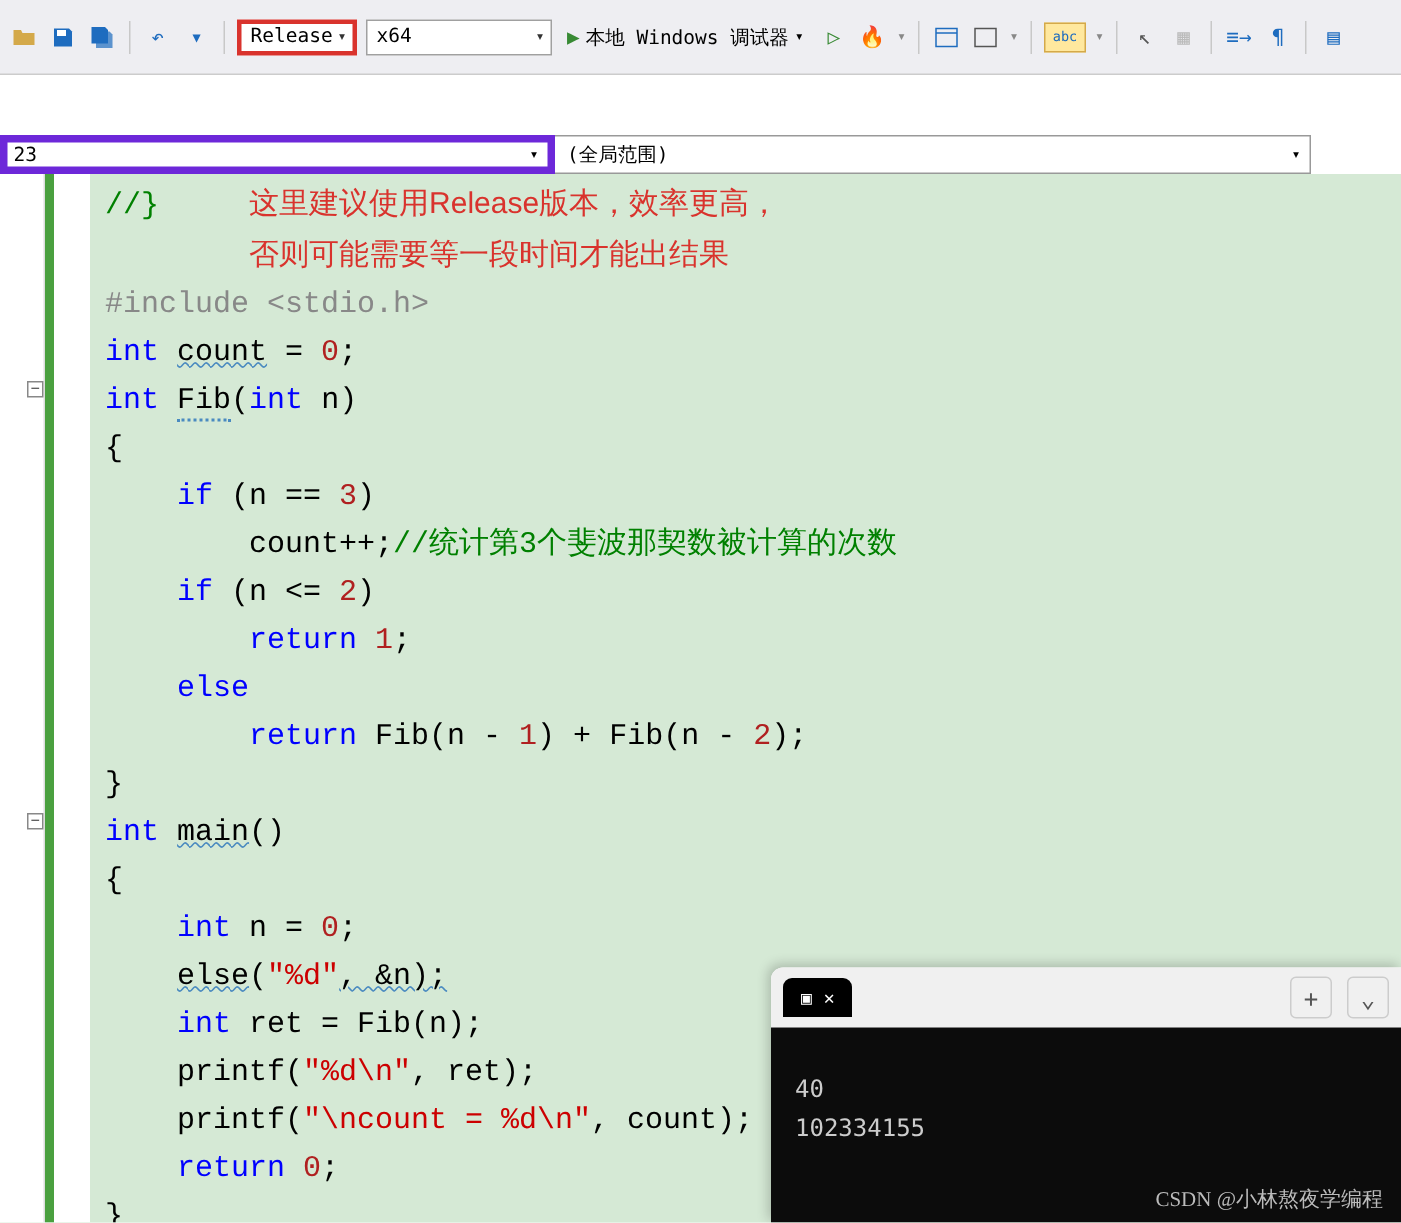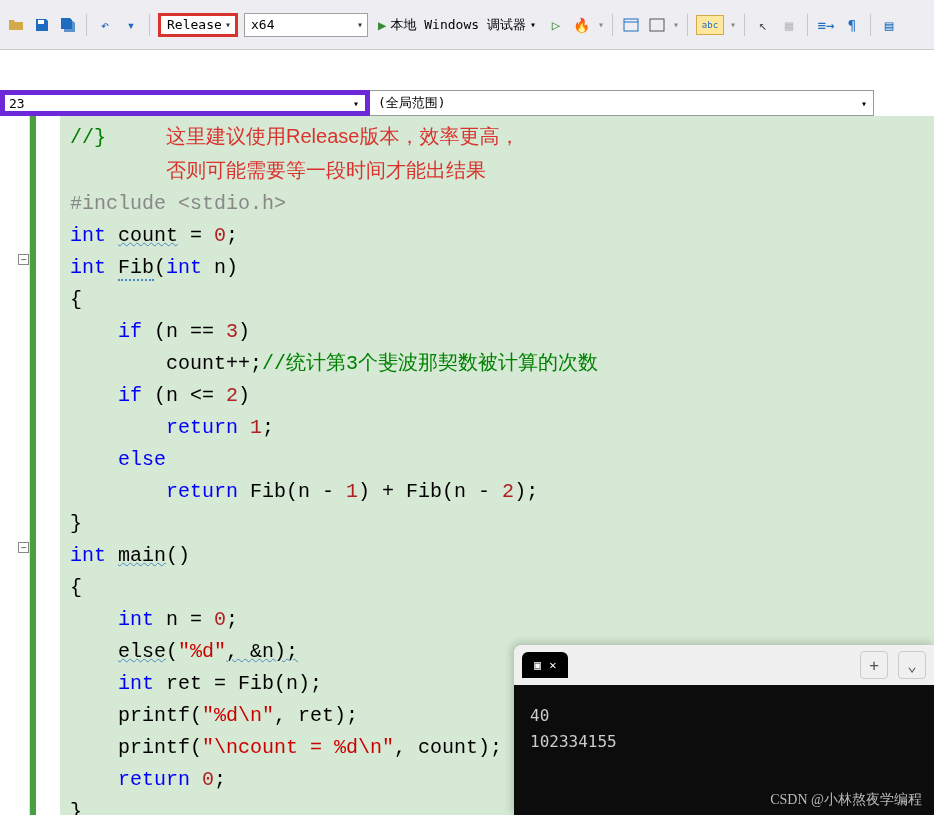--- a/index.html
+++ b/index.html
@@ -38,21 +38,21 @@
 .ident { color: #000; }
 .annot { color: #d9332d; font-family: "Microsoft YaHei", sans-serif; }
 .wavy { text-decoration: underline wavy #4a8ac0; text-decoration-thickness: 1px; }
 .dotted { border-bottom: 2px dotted #4a8ac0; }
 
 .console-wrap { position: absolute; right: 0; bottom: 0; width: 420px; background: #fff; border-top-left-radius: 8px; box-shadow: -2px -2px 8px rgba(0,0,0,0.2); }
 .console-tabs { height: 40px; display: flex; align-items: center; padding: 0 8px; gap: 10px; background: #f0f0f0; border-top-left-radius: 8px; }
 .tab { display: flex; align-items: center; gap: 8px; background: #000; color: #fff; padding: 6px 12px; border-radius: 6px 6px 0 0; font-size: 12px; font-weight: bold; }
 .tab .close { cursor: pointer; }
 .tab-add, .tab-chev { width: 28px; height: 28px; border: 1px solid #ccc; border-radius: 4px; display: flex; align-items: center; justify-content: center; cursor: pointer; font-size: 16px; color: #555; }
-.console-body { background: #0c0c0c; color: #ccc; font-family: Consolas, monospace; font-size: 16px; padding: 18px 16px; min-height: 130px; line-height: 26px; }
+.console-body { background: #0c0c0c; color: #ccc; font-family: Consolas, monospace; font-size: 16px; padding: 28px 16px; min-height: 130px; line-height: 26px; }
 .selected { border: 2px dashed #ff6b6b; display: inline-block; padding: 0 2px; }
 .watermark { position: absolute; right: 12px; bottom: 6px; color: #bbb; font-size: 14px; font-family: "Microsoft YaHei"; }
 
 svg { width: 16px; height: 16px; }
 </style>
 </head>
 <body>
 
 <div class="toolbar">
   <span class="tb-icon">

